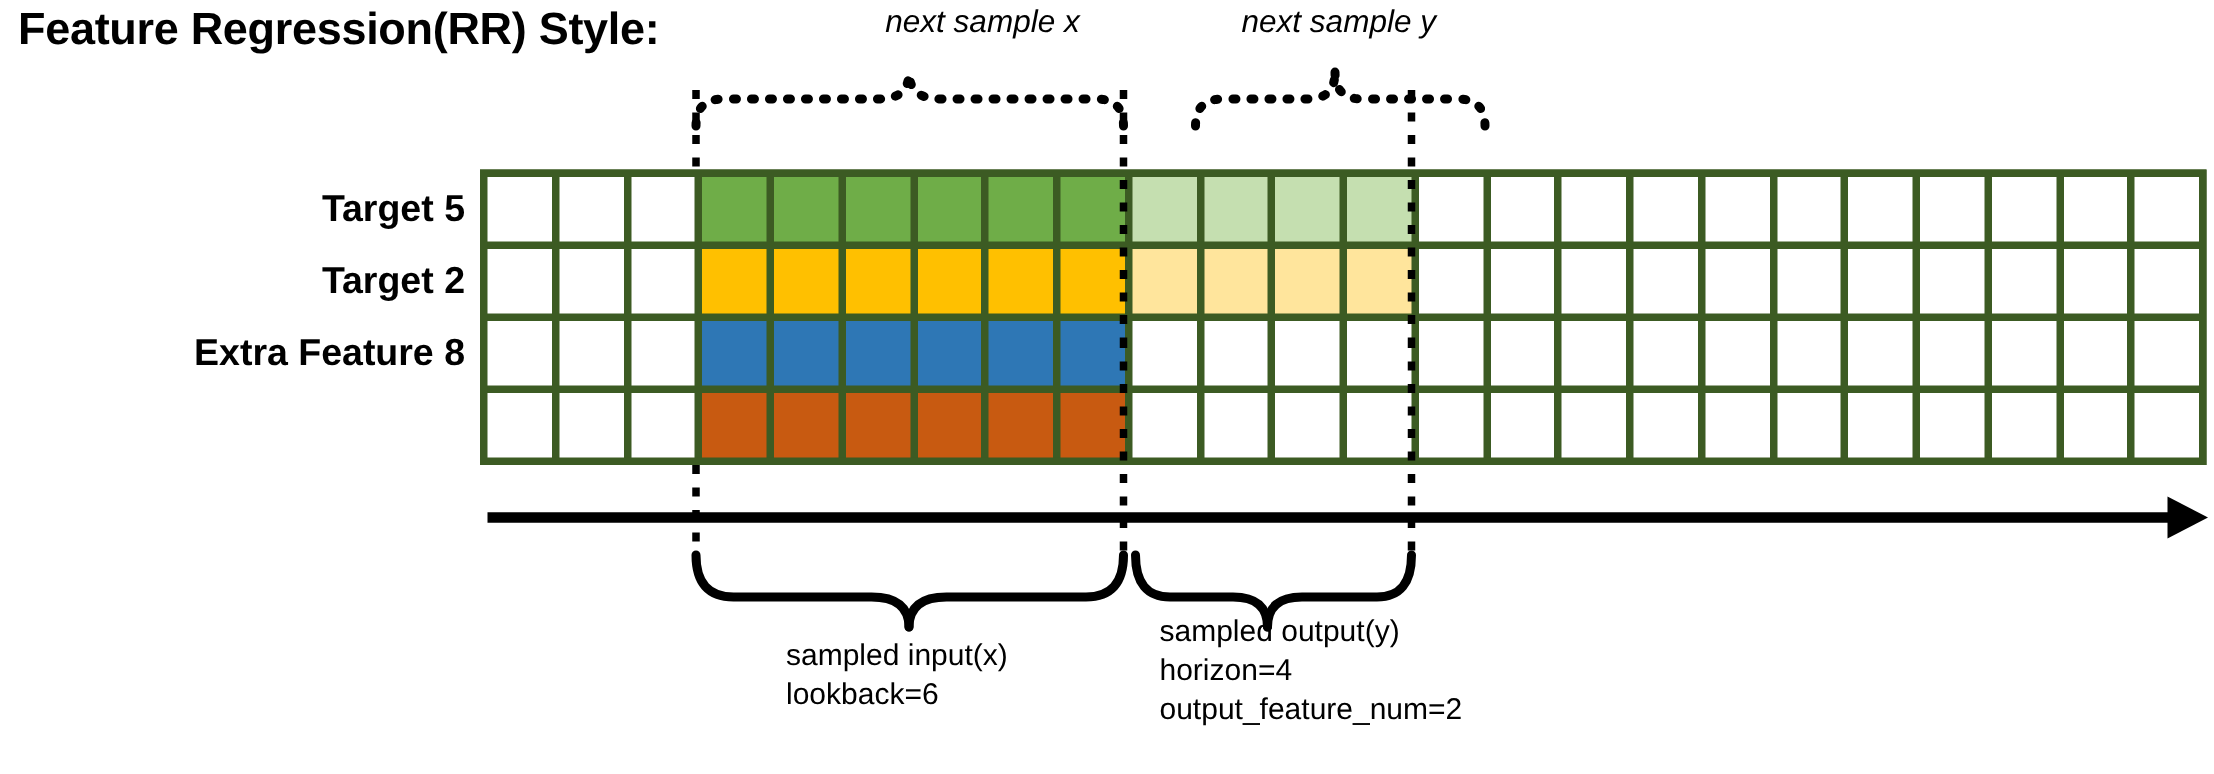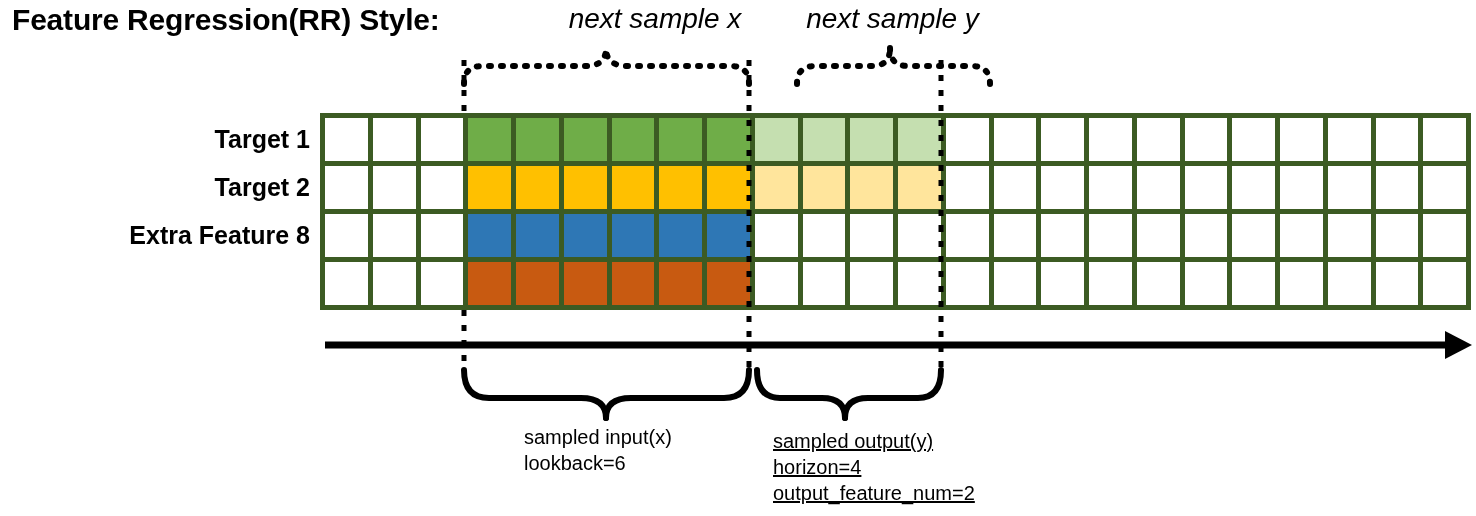--- a/index.html
+++ b/index.html
@@ -42,42 +42,42 @@
     box-sizing:content-box;
   }
   #grid .cell{background:#ffffff;}
 
   
   #overlay{position:absolute;left:0;top:0;width:1476px;height:516px;pointer-events:none;}
 
   
   .top-cap{
     position:absolute;
-    font-size:28px;font-style:italic;font-weight:500;color:#000;
+    font-size:21px;font-style:italic;font-weight:500;color:#000;
     white-space:nowrap;text-align:center;
   }
   .bot-cap{
     position:absolute;
     font-size:20px;font-weight:500;color:#000;
     white-space:nowrap;line-height:26px;
   }
   #time-label{
     position:absolute;left:155px;top:329px;width:160px;
     text-align:right;
     font-size:27px;font-weight:700;color:#000;
   }
 </style>
 </head>
 <body>
 
 <div id="stage">
 
   <div id="title">Feature Regression(RR) Style:</div>
 
-  <div class="row-label" style="top:115px;">Target 1</div>
+  <div class="row-label" style="top:115px;">Target 5</div>
   <div class="row-label" style="top:163px;">Target 2</div>
   <div class="row-label" style="top:211px;">Extra Feature 8</div>
 
   <div id="grid">
       <div class="cell" style="background: rgb(255, 255, 255);"></div>
       <div class="cell" style="background: rgb(255, 255, 255);"></div>
       <div class="cell" style="background: rgb(255, 255, 255);"></div>
       <div class="cell" style="background: rgb(111, 173, 72);"></div>
       <div class="cell" style="background: rgb(111, 173, 72);"></div>
       <div class="cell" style="background: rgb(111, 173, 72);"></div>
@@ -174,21 +174,21 @@
     </div>
 
 
   <div class="top-cap" style="left:515px;top:3px;width:280px;">next sample x</div>
   <div class="top-cap" style="left:755px;top:3px;width:275px;">next sample y</div>
 
   <div class="bot-cap" style="left:507px;top:424px;margin-left:17px;">
     <div>sampled input(x)</div>
     <div>lookback=6</div>
   </div>
-  <div class="bot-cap" style="left:773px;top:428px;text-decoration:underline;">
+  <div class="bot-cap" style="left:773px;top:408px;">
     <div>sampled output(y)</div>
     <div>horizon=4</div>
     <div>output_feature_num=2</div>
   </div>
 
   <svg id="overlay" viewBox="0 0 1476 516">
 
     <g stroke="#000" stroke-width="5" stroke-linecap="butt" stroke-dasharray="6 9" fill="none">
       <line x1="464" y1="60" x2="464" y2="113"></line>
       <line x1="464" y1="310" x2="464" y2="368"></line>

